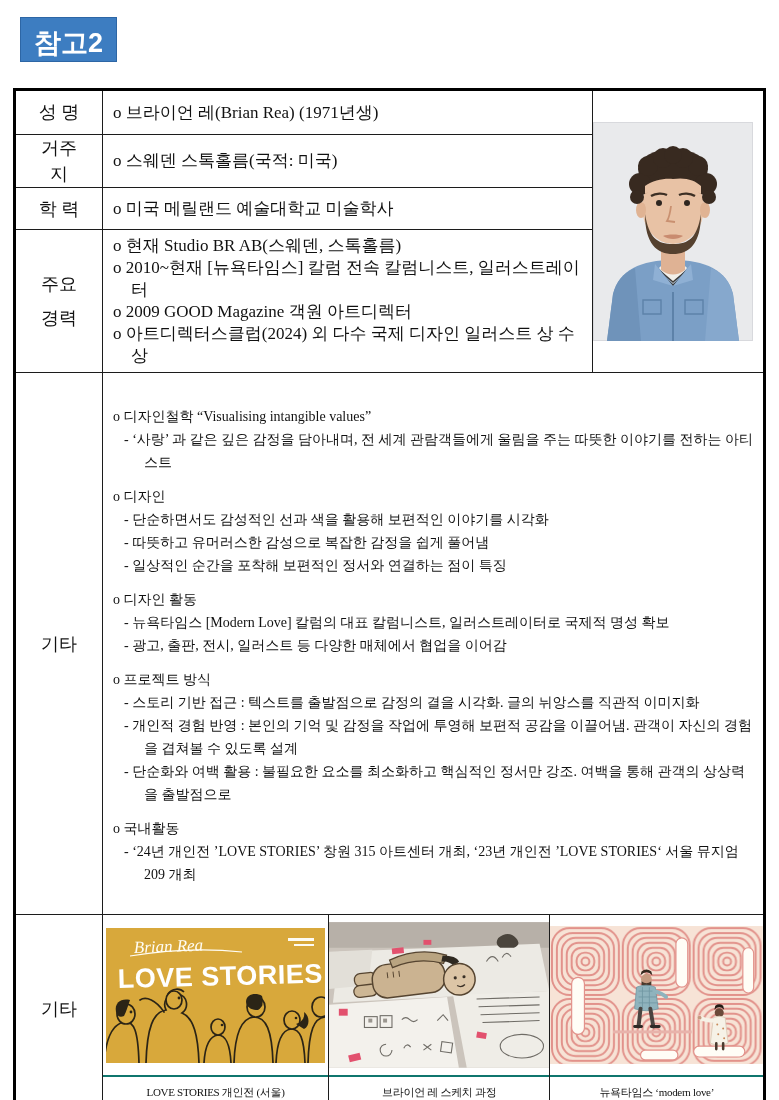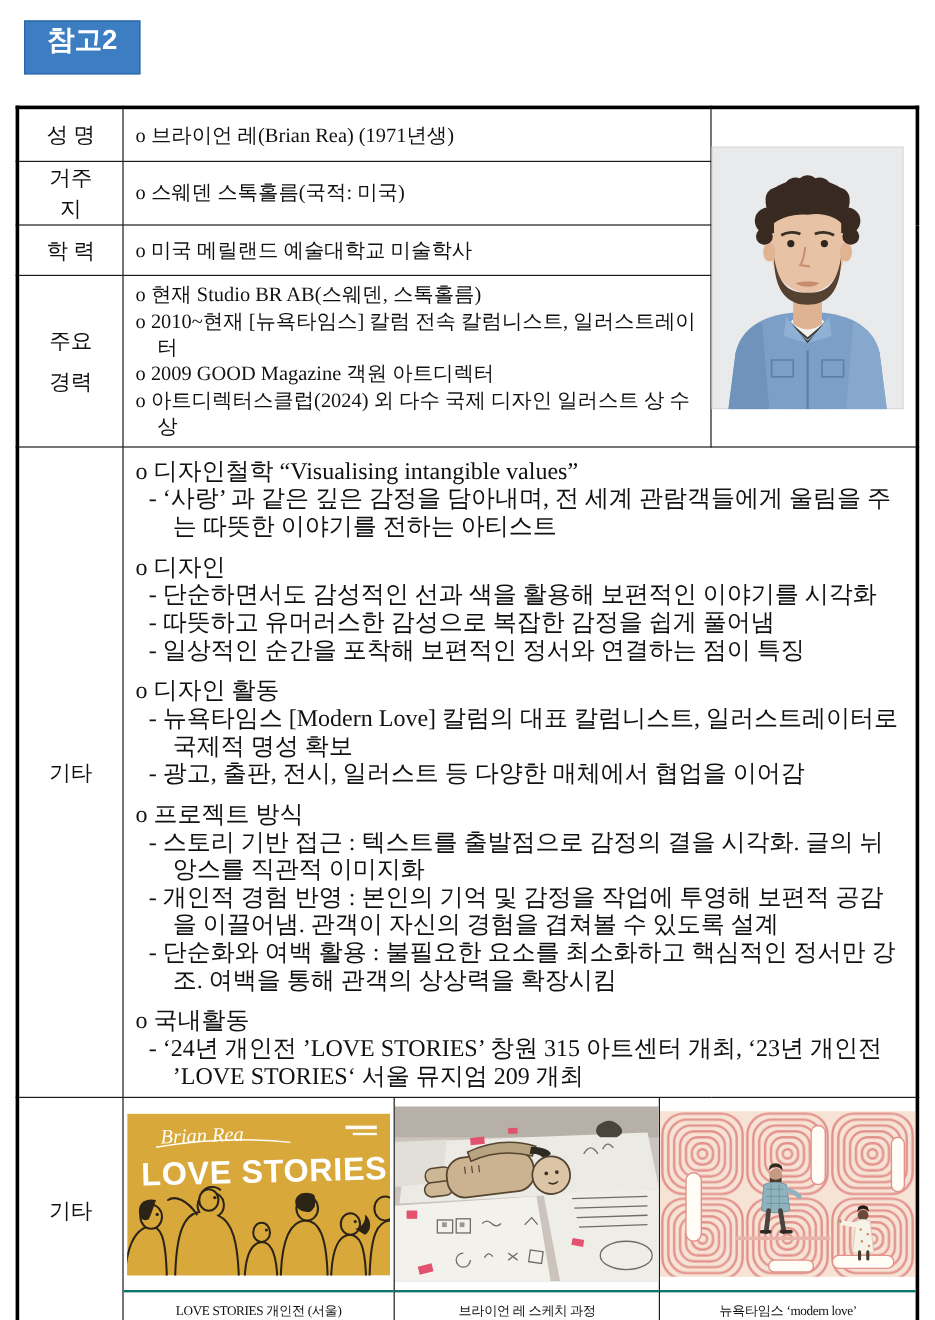--- a/index.html
+++ b/index.html
@@ -3,40 +3,40 @@
 <meta charset="utf-8">
 <style>
   * { margin:0; padding:0; box-sizing:border-box; }
   body { background:#ffffff; font-family:"Liberation Serif","DejaVu Serif",serif; color:#111; }
   .doc { position:relative; width:779px; height:1100px; background:#fff; overflow:hidden; }
 
   
   .badge { position:absolute; left:20px; top:17px; width:97px; height:45px;
            background:#3d7dc1; border:1px solid #2d66a5;
            color:#fff; font-family:"Liberation Sans","DejaVu Sans",sans-serif; font-weight:800;
-           font-size:23px; display:flex; align-items:flex-start; justify-content:center; letter-spacing:0px; }
+           font-size:27px; display:flex; align-items:flex-end; justify-content:center; letter-spacing:0px; }
   .titlebox { position:absolute; left:127px; top:14px; width:639px; height:53px;
               border:2px solid #000; background:#fff;
               display:flex; align-items:center; justify-content:center; }
   .titlebox span { font-family:"Liberation Sans","DejaVu Sans",sans-serif; font-weight:800;
                    font-size:26px; letter-spacing:-1px; color:#000; }
 
   
   table.info { position:absolute; left:13px; top:88px; width:753px;
                border-collapse:collapse; border:3px solid #000; table-layout:fixed; }
   table.info td { border:1px solid #1c1c1c; vertical-align:middle; }
   td.lab { width:88px; text-align:center; font-size:18px; color:#111; line-height:1.45; }
   td.val { font-size:17px; padding:5px 8px 5px 10px; line-height:22px; }
   td.photo-cell { width:172px; background:#fff; vertical-align:middle; text-align:center; }
 
   .b1 { padding-left:18px; text-indent:-18px; }
   .b2 { padding-left:31px; text-indent:-20px; }
   .sec { margin-bottom:11px; }
   .sec:last-child { margin-bottom:0; }
-  td.kita-val { vertical-align:top; padding-top:8px; font-size:20px; line-height:23px; }
+  td.kita-val { vertical-align:top; padding-top:8px; font-size:14px; line-height:23px; }
 
   
   .g3 { display:grid; grid-template-columns:34.1% 33.7% 32.2%; height:188px; }
   .gcol { display:flex; flex-direction:column; }
   .gcol.mid { border-left:1px solid #1c1c1c; border-right:1px solid #1c1c1c; }
   .gimg { height:160px; display:flex; align-items:center; justify-content:center; overflow:hidden; }
   .gcap { height:32px; border-top:2px solid #0f766e; display:flex; align-items:center;
           justify-content:center; font-size:11px; letter-spacing:-0.3px; }
   svg { display:block; }
 </style>
@@ -150,21 +150,21 @@
         </div>
         <div class="sec">
           <div class="b1">o 디자인 활동</div>
           <div class="b2">- 뉴욕타임스 [Modern Love] 칼럼의 대표 칼럼니스트, 일러스트레이터로 국제적 명성 확보</div>
           <div class="b2">- 광고, 출판, 전시, 일러스트 등 다양한 매체에서 협업을 이어감</div>
         </div>
         <div class="sec">
           <div class="b1">o 프로젝트 방식</div>
           <div class="b2">- 스토리 기반 접근 : 텍스트를 출발점으로 감정의 결을 시각화. 글의 뉘앙스를 직관적 이미지화</div>
           <div class="b2">- 개인적 경험 반영 : 본인의 기억 및 감정을 작업에 투영해 보편적 공감을 이끌어냄. 관객이 자신의 경험을 겹쳐볼 수 있도록 설계</div>
-          <div class="b2">- 단순화와 여백 활용 : 불필요한 요소를 최소화하고 핵심적인 정서만 강조. 여백을 통해 관객의 상상력을 확장시킴</div>
+          <div class="b2">- 단순화와 여백 활용 : 불필요한 요소를 최소화하고 핵심적인 정서만 강조. 여백을 통해 관객의 상상력을 출발점으로</div>
         </div>
         <div class="sec">
           <div class="b1">o 국내활동</div>
           <div class="b2">- ‘24년 개인전 ’LOVE STORIES’ 창원 315 아트센터 개최, ‘23년 개인전 ’LOVE STORIES‘ 서울 뮤지엄 209 개최</div>
         </div>
       </td>
     </tr>
 
     <tr>
       <td class="lab" style="height:188px;">기타</td>

